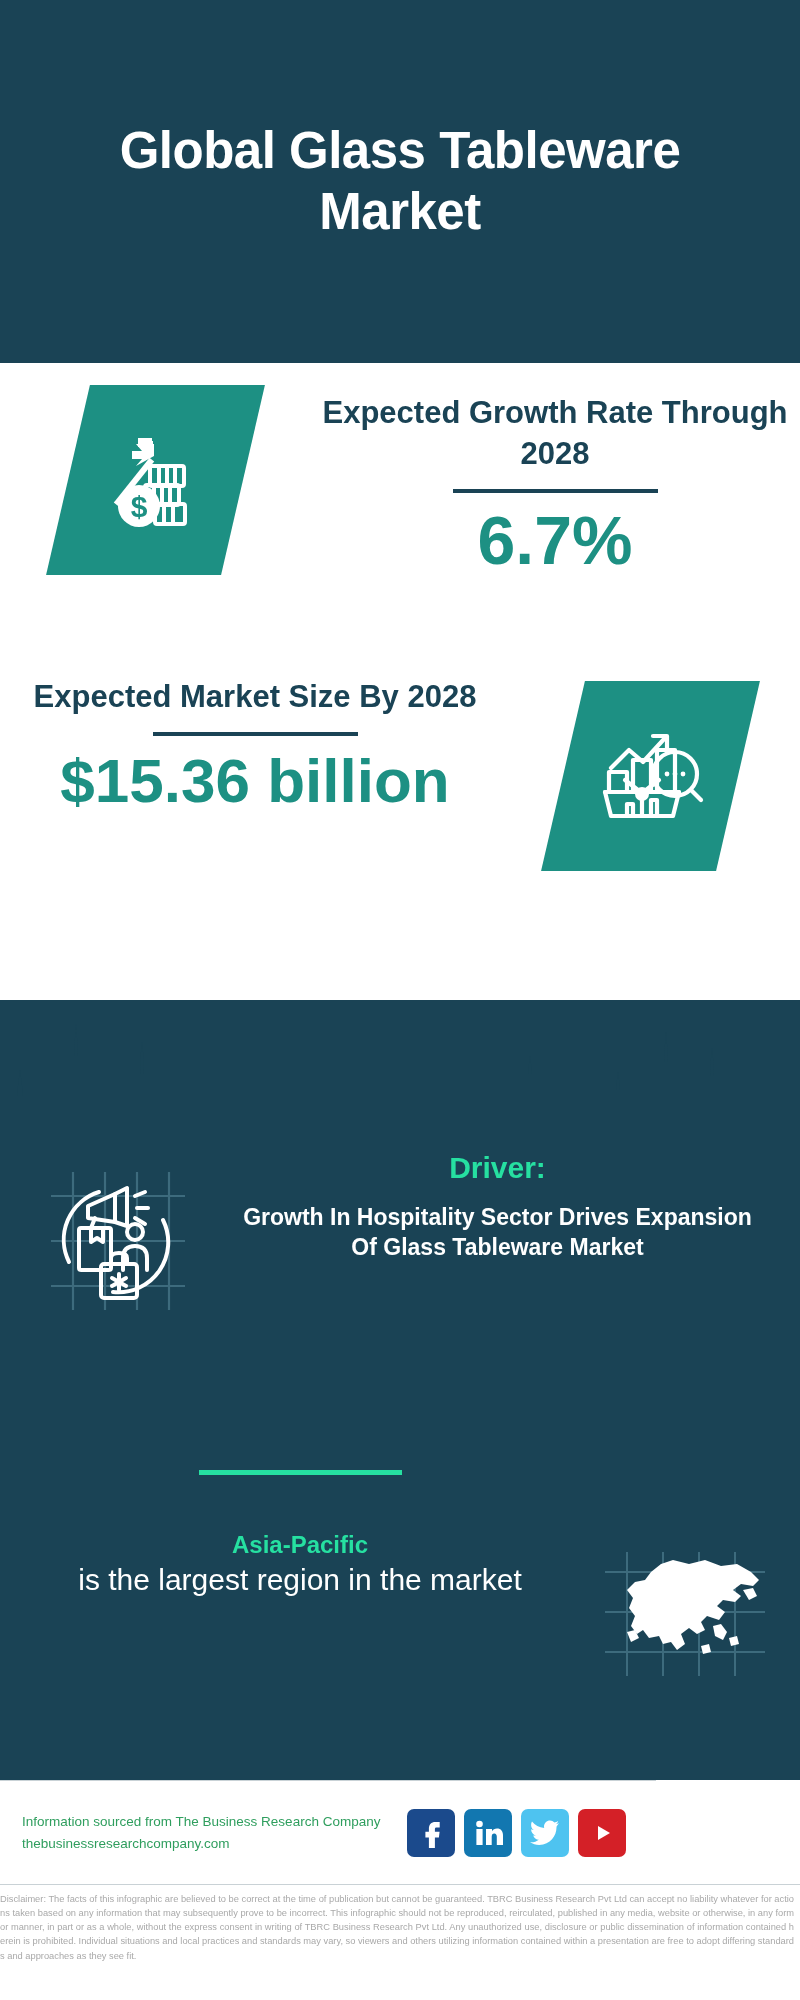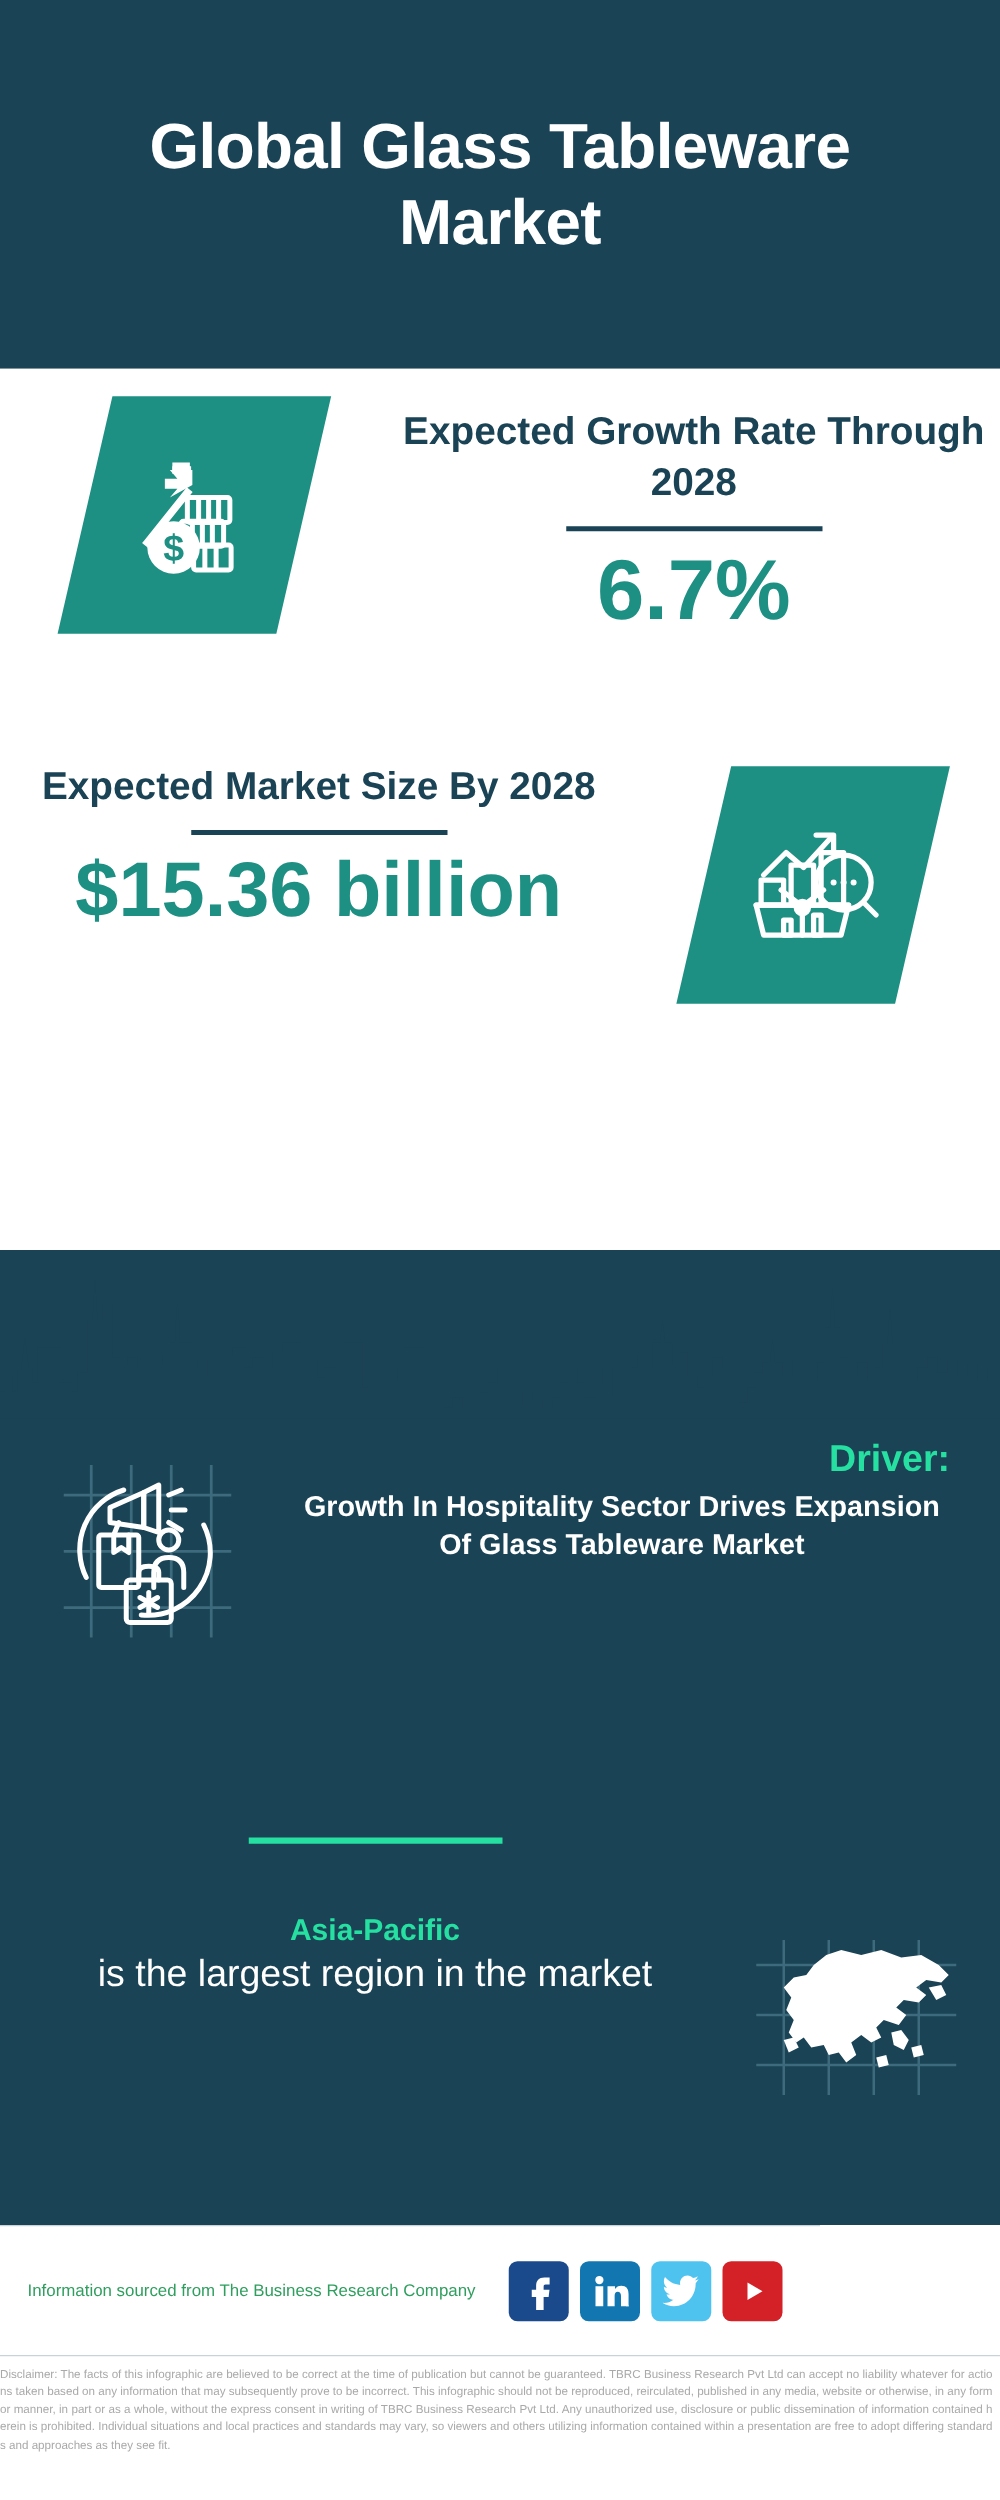--- a/index.html
+++ b/index.html
@@ -8,21 +8,21 @@
     font-family:"Liberation Sans", sans-serif;
     background:#ffffff;
     width:800px; height:2000px;
     overflow:hidden;
     position:relative;
   }
 
   
   .header {
     background:#1a4355;
-    height:295px;
+    height:363px;
     display:flex; align-items:center; justify-content:center;
     padding:0 60px;
   }
   .header-title {
     color:#ffffff;
     font-size:51px;
     font-weight:bold;
     line-height:1.18;
     text-align:center;
     letter-spacing:-0.5px;
@@ -135,22 +135,21 @@
   .driver-text-cell {
     flex:1;
     padding-right:40px;
     text-align:center;
   }
   .driver-title {
     color:#26e0a1;
     font-size:30px;
     font-weight:bold;
     line-height:1.2;
-    margin-bottom:4px;
-    text-align:right;
+    margin-bottom:16px;
   }
   .driver-desc {
     color:#ffffff;
     font-size:23px;
     font-weight:bold;
     line-height:1.32;
   }
 
   .mid-divider {
     position:absolute;
@@ -422,20 +421,21 @@
       L700 94 L706 94 L706 76 L710 76 L711 58 L712 48 L713 58 L714 76 L720 76
       L720 92 L728 92 L728 104 L734 104 L734 94 L742 94 L742 86 L750 86 L750 98
       L758 98 L758 88 L766 88 L766 100 L774 100 L774 92 L782 92 L782 104 L790 104
       L790 96 L800 96 L800 135 Z"></path>
   </svg>
 </div>
 
 <div class="footer">
   <div class="footer-text">
     <span class="footer-line">Information sourced from The Business Research Company</span>
+    <span class="footer-line">thebusinessresearchcompany.com</span>
   </div>
   <div class="socials">
     <div class="soc soc-fb">
       <svg width="28" height="30" viewBox="0 0 28 30">
         <path fill="#ffffff" d="M18.5 4 h4.2 v5.6 h-3.2 c-1.2 0-1.6 .6-1.6 1.7 v2.5 h4.7 l-.7 5.7 h-4 V30 h-6 V19.5 H8.4 v-5.7 h3.5 v-3.2 C11.9 6.6 14.1 4 18.5 4 Z"></path>
       </svg>
     </div>
     <div class="soc soc-li">
       <svg width="30" height="30" viewBox="0 0 30 30">
         <circle cx="6.5" cy="6" r="3.3" fill="#ffffff"></circle>

